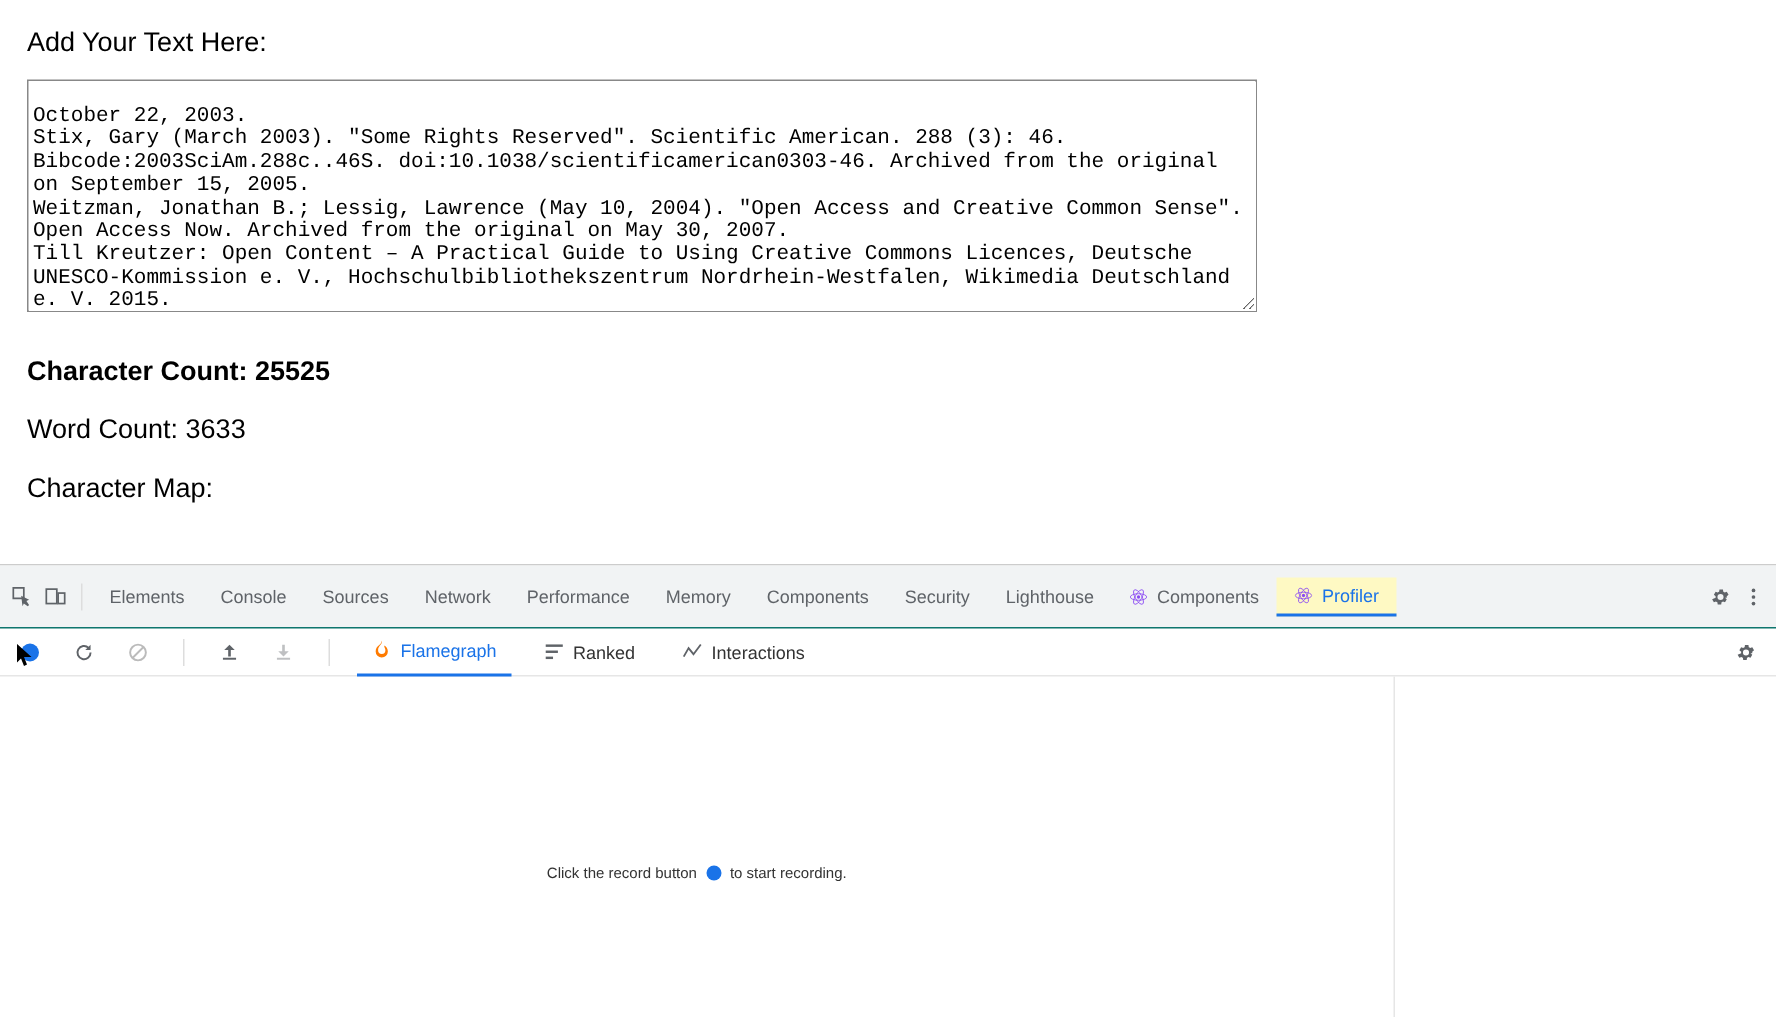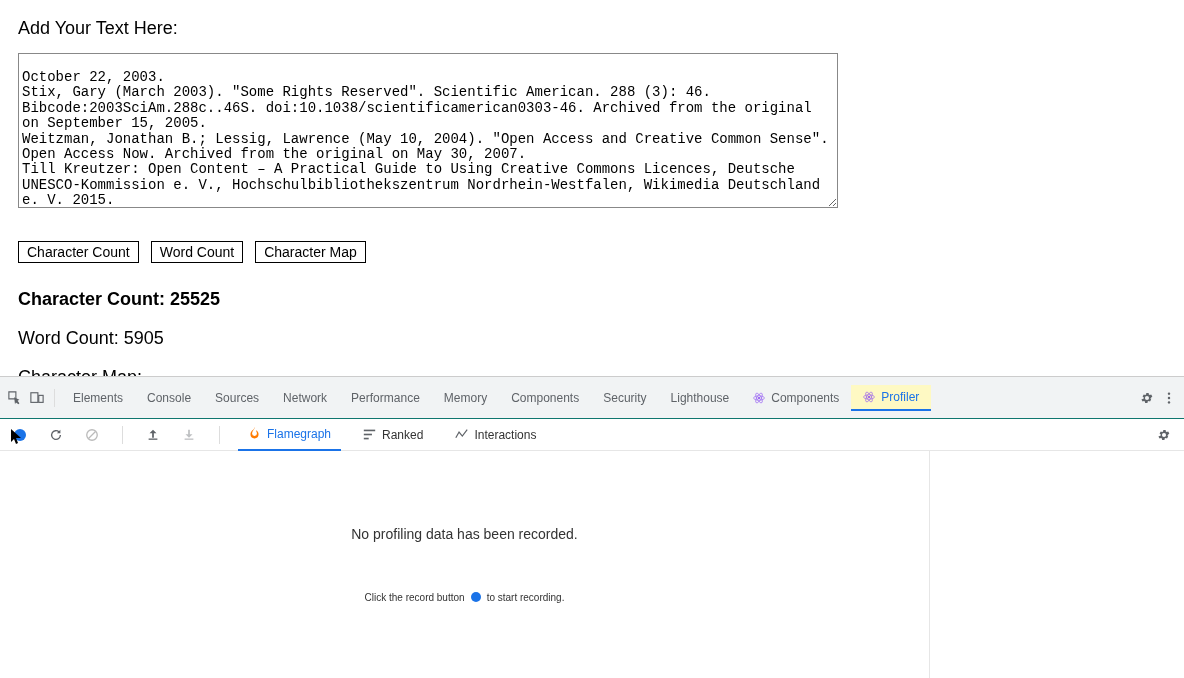--- a/index.html
+++ b/index.html
@@ -215,32 +215,27 @@
 <div class="app-area">
   <h2 class="app-heading">Add Your Text Here:</h2>
 
   <textarea class="text-box" spellcheck="true" style="">October 22, 2003.
 Stix, Gary (March 2003). "Some Rights Reserved". Scientific American. 288 (3): 46. Bibcode:2003SciAm.288c..46S. doi:10.1038/scientificamerican0303-46. Archived from the original on September 15, 2005.
 Weitzman, Jonathan B.; Lessig, Lawrence (May 10, 2004). "Open Access and Creative Common Sense". Open Access Now. Archived from the original on May 30, 2007.
 Till Kreutzer: Open Content – A Practical Guide to Using Creative Commons Licences, Deutsche UNESCO-Kommission e. V., Hochschulbibliothekszentrum Nordrhein-Westfalen, Wikimedia Deutschland e. V. 2015.
 
 Change</textarea>
 
-  <div class="btn-row">
-    <button>Character Count</button>
-    <button>Word Count</button>
-    <button>Character Map</button>
-  </div>
 
   <div class="stat-line">
     <span>Character Count: </span><span>25525</span>
   </div>
 
   <div class="stat-line2">
-    <span>Word Count: </span><span>5905</span>
+    <span>Word Count: </span><span>3633</span>
   </div>
 
   <div class="stat-line3">Character Map:</div>
 </div>
 
 <div class="devtools">
 
   <div class="devtools-tabs">
     <div class="dt-iconbtn">
       <svg width="14" height="14" viewBox="0 0 16 16">
@@ -380,21 +375,20 @@
       <div class="pt-icon">
         <svg width="14" height="14" viewBox="0 0 24 24">
             <path fill="#5f6368" d="M19.14 12.94a7.07 7.07 0 000-1.88l2.03-1.58-2-3.46-2.39.96a7.03 7.03 0 00-1.62-.94l-.36-2.54h-4l-.36 2.54c-.57.23-1.11.54-1.62.94l-2.39-.96-2 3.46 2.03 1.58a7.07 7.07 0 000 1.88L2.43 14.5l2 3.46 2.39-.96c.51.4 1.05.71 1.62.94l.36 2.54h4l.36-2.54c.57-.23 1.11-.54 1.62-.94l2.39.96 2-3.46-2.03-1.56zM12 15.5A3.5 3.5 0 1112 8.5a3.5 3.5 0 010 7z"></path>
           </svg>
       </div>
     </div>
   </div>
 
   <div class="profiler-body">
     <div class="profiler-main">
-      <div class="line1">No profiling data has been recorded.</div>
       <div class="line2">
         <span>Click the record button</span>
         <span class="record-dot-sm"></span>
         <span>to start recording.</span>
       </div>
     </div>
     <div class="profiler-side"></div>
   </div>
 </div>
 

